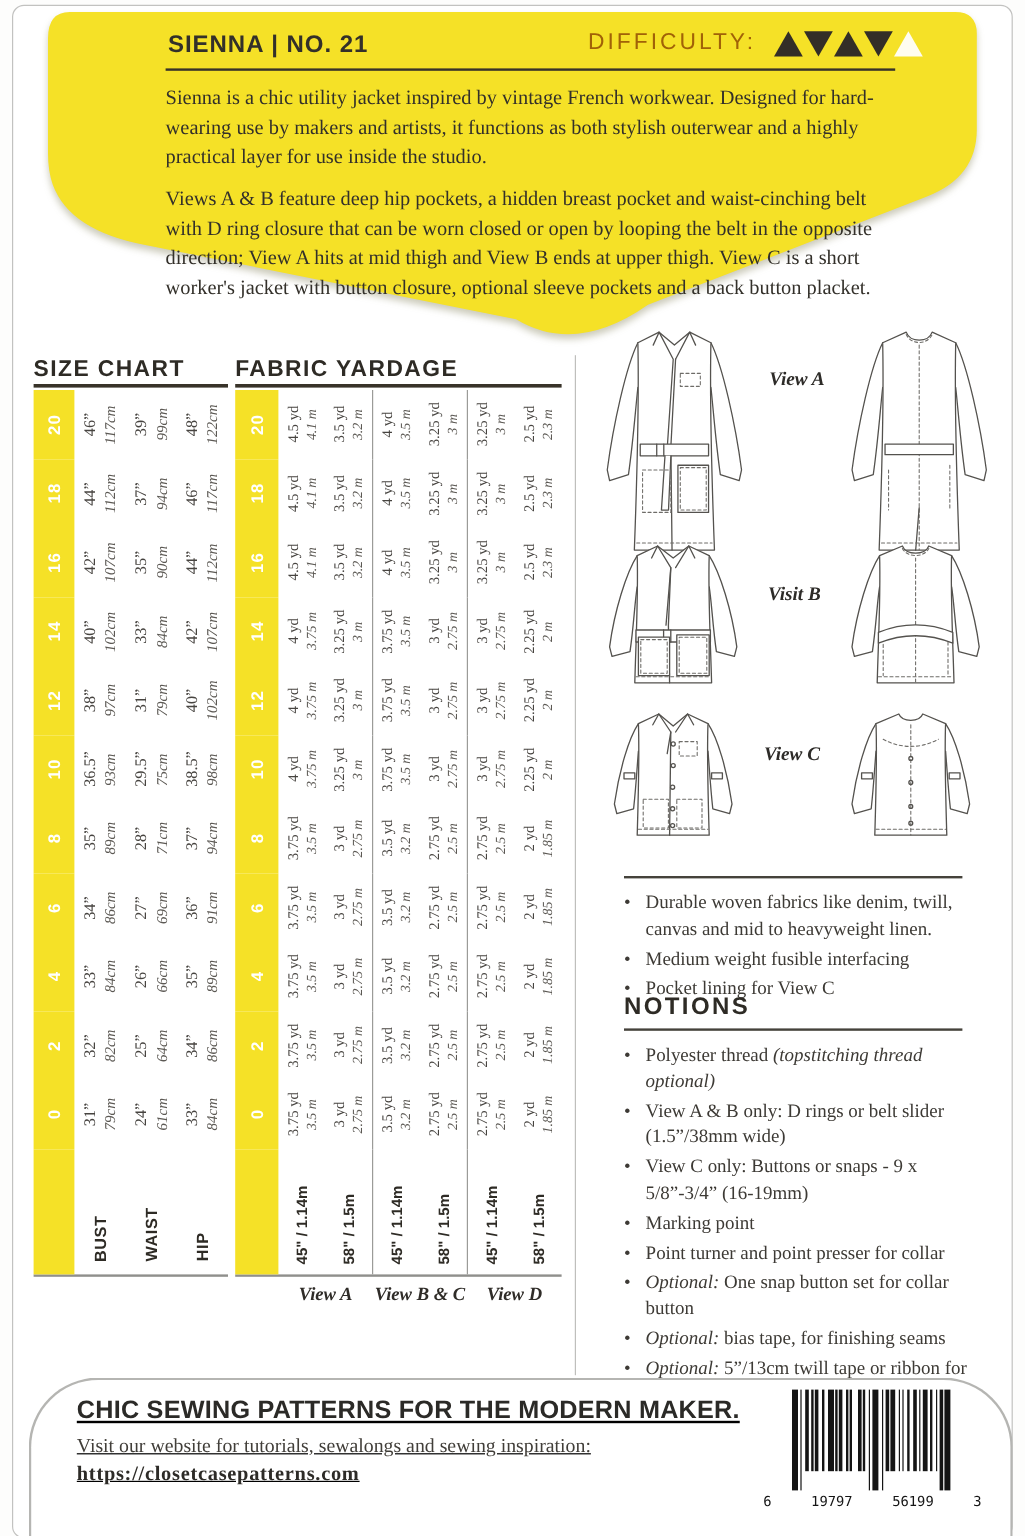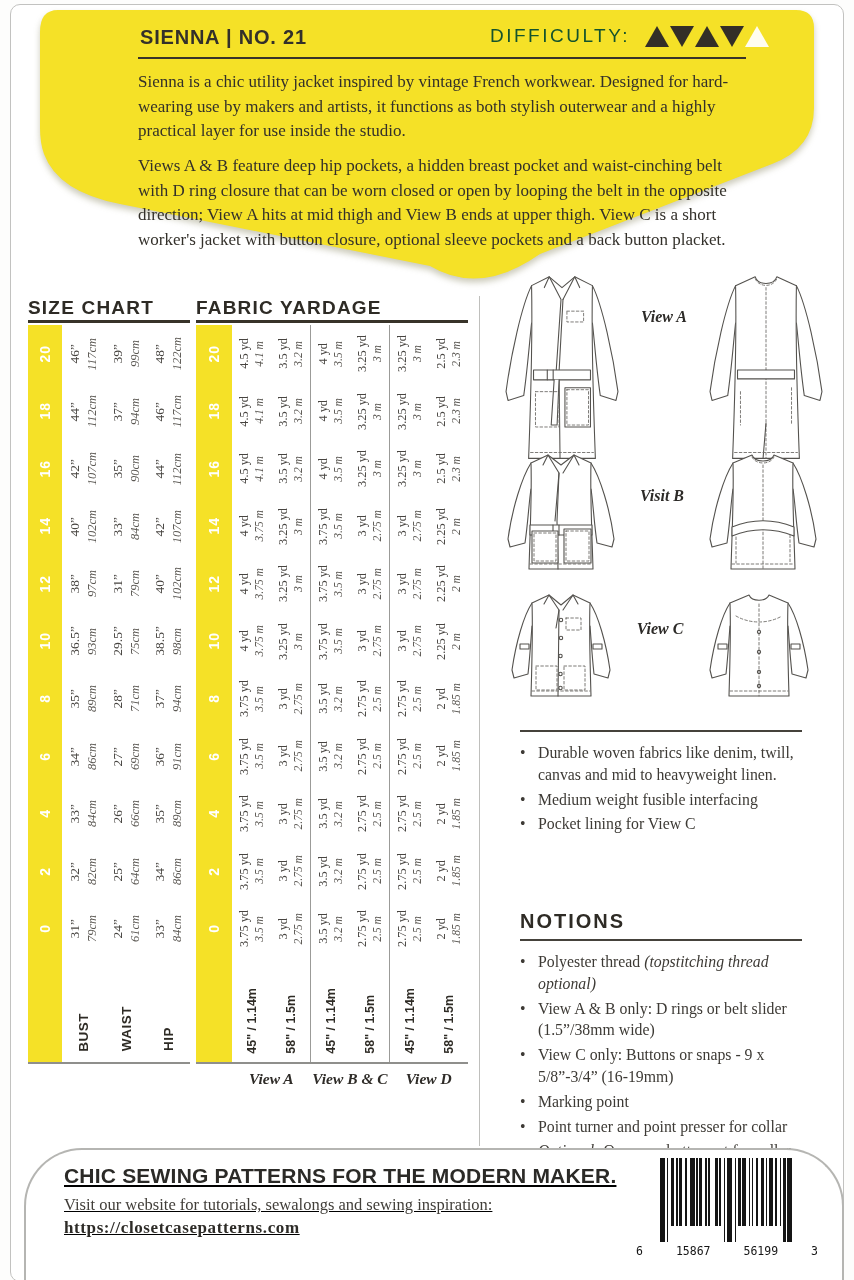--- a/index.html
+++ b/index.html
@@ -7,21 +7,21 @@
         font-family:"Liberation Sans",sans-serif;}
   
   #env-border{position:absolute;left:10px;top:4px;width:832px;height:1276px;
               border:1px solid #c2c2c0;border-radius:10px;background:#fff;}
   
   #flap-svg{position:absolute;left:10px;top:4px;filter:drop-shadow(0 4px 3px rgba(110,105,60,.35));}
   
   #header-title{position:absolute;left:140px;top:26px;font-size:20px;font-weight:700;
                 letter-spacing:.8px;color:#33302a;}
   #difficulty{position:absolute;left:490px;top:25px;display:flex;align-items:center;}
-  #difficulty-label{font-size:19px;letter-spacing:2.5px;color:#14532d;font-weight:500;text-align:right;}
+  #difficulty-label{font-size:19px;letter-spacing:2.5px;color:#a16207;font-weight:500;text-align:right;}
   #difficulty-icons{display:flex;align-items:center;margin-left:14px;}
   .tri{width:0;height:0;border-left:12px solid transparent;border-right:12px solid transparent;margin-left:1px;}
   .tri.up-dark{border-bottom:21px solid #332e27;}
   .tri.down-dark{border-top:21px solid #332e27;}
   .tri.up-light{border-bottom:21px solid #fffdf0;}
   #header-rule{position:absolute;left:138px;top:57px;width:608px;height:2px;background:#383329;}
   #intro-paragraphs{position:absolute;left:138px;top:62px;width:612px;}
   .intro-p{font-family:"Liberation Serif",serif;font-size:17px;line-height:1.45;
            color:#33302a;margin:8px 0 10px 0;}
   
@@ -58,21 +58,21 @@
   .flat-label-col{width:76px;text-align:center;font-family:"Liberation Serif",serif;
                   font-style:italic;font-weight:700;font-size:16px;color:#2d2b28;}
   #view-row-a .flat-label-col{padding-top:42px;} #view-row-b .flat-label-col{padding-top:40px;}
   #view-row-c .flat-label-col{padding-top:32px;}
   .flat path,.flat rect,.flat circle{fill:none;stroke:#54524e;stroke-width:1.1;
       stroke-linejoin:round;stroke-linecap:round;}
   .flat .fill{fill:#fff;}
   .flat .dash{stroke-dasharray:2.6 2.2;stroke-width:.9;stroke:#6e6c68;}
   
   .info-section{position:absolute;left:520px;width:296px;}
-  #fabric-section{top:724px;} #notions-section{top:910px;}
+  #fabric-section{top:724px;} #notions-section{top:828px;}
   .section-title{font-size:20px;font-weight:700;letter-spacing:2px;color:#2e2b25;}
   .section-rule{height:2px;background:#45423b;margin-top:6px;margin-bottom:10px;width:282px;}
   .bullet-item{display:flex;font-family:"Liberation Serif",serif;font-size:15.8px;
                line-height:1.38;color:#3d3a35;margin-bottom:3px;}
   .bullet{width:18px;flex:none;}
   .bullet-text i{font-style:italic;}
   
   #footer-card{position:absolute;left:24px;top:1148px;width:816px;height:140px;background:#fff;
                border:2px solid #b5b5b2;border-bottom:none;border-radius:58px 58px 0 0;}
   #footer-text{position:absolute;left:38px;top:14px;width:580px;text-decoration:underline;}
@@ -888,19 +888,19 @@
           <div style="width: 3.1px; height: 1px;"></div>
           <div class="bar" style="width: 1.55px;"></div>
           <div style="width: 1.55px; height: 1px;"></div>
           <div class="bar tall" style="width: 3.1px;"></div>
           <div style="width: 1.55px; height: 1px;"></div>
           <div class="bar tall" style="width: 4.65px;"></div>
           <div style="width: 1.55px; height: 1px;"></div>
         </div>
       <div id="barcode-digits">
           <span>6</span>
-          <span>15867</span>
+          <span>19797</span>
           <span>56199</span>
           <span>3</span>
         </div>
     </div>
   </div>
 </div>
 
 </body></html>

